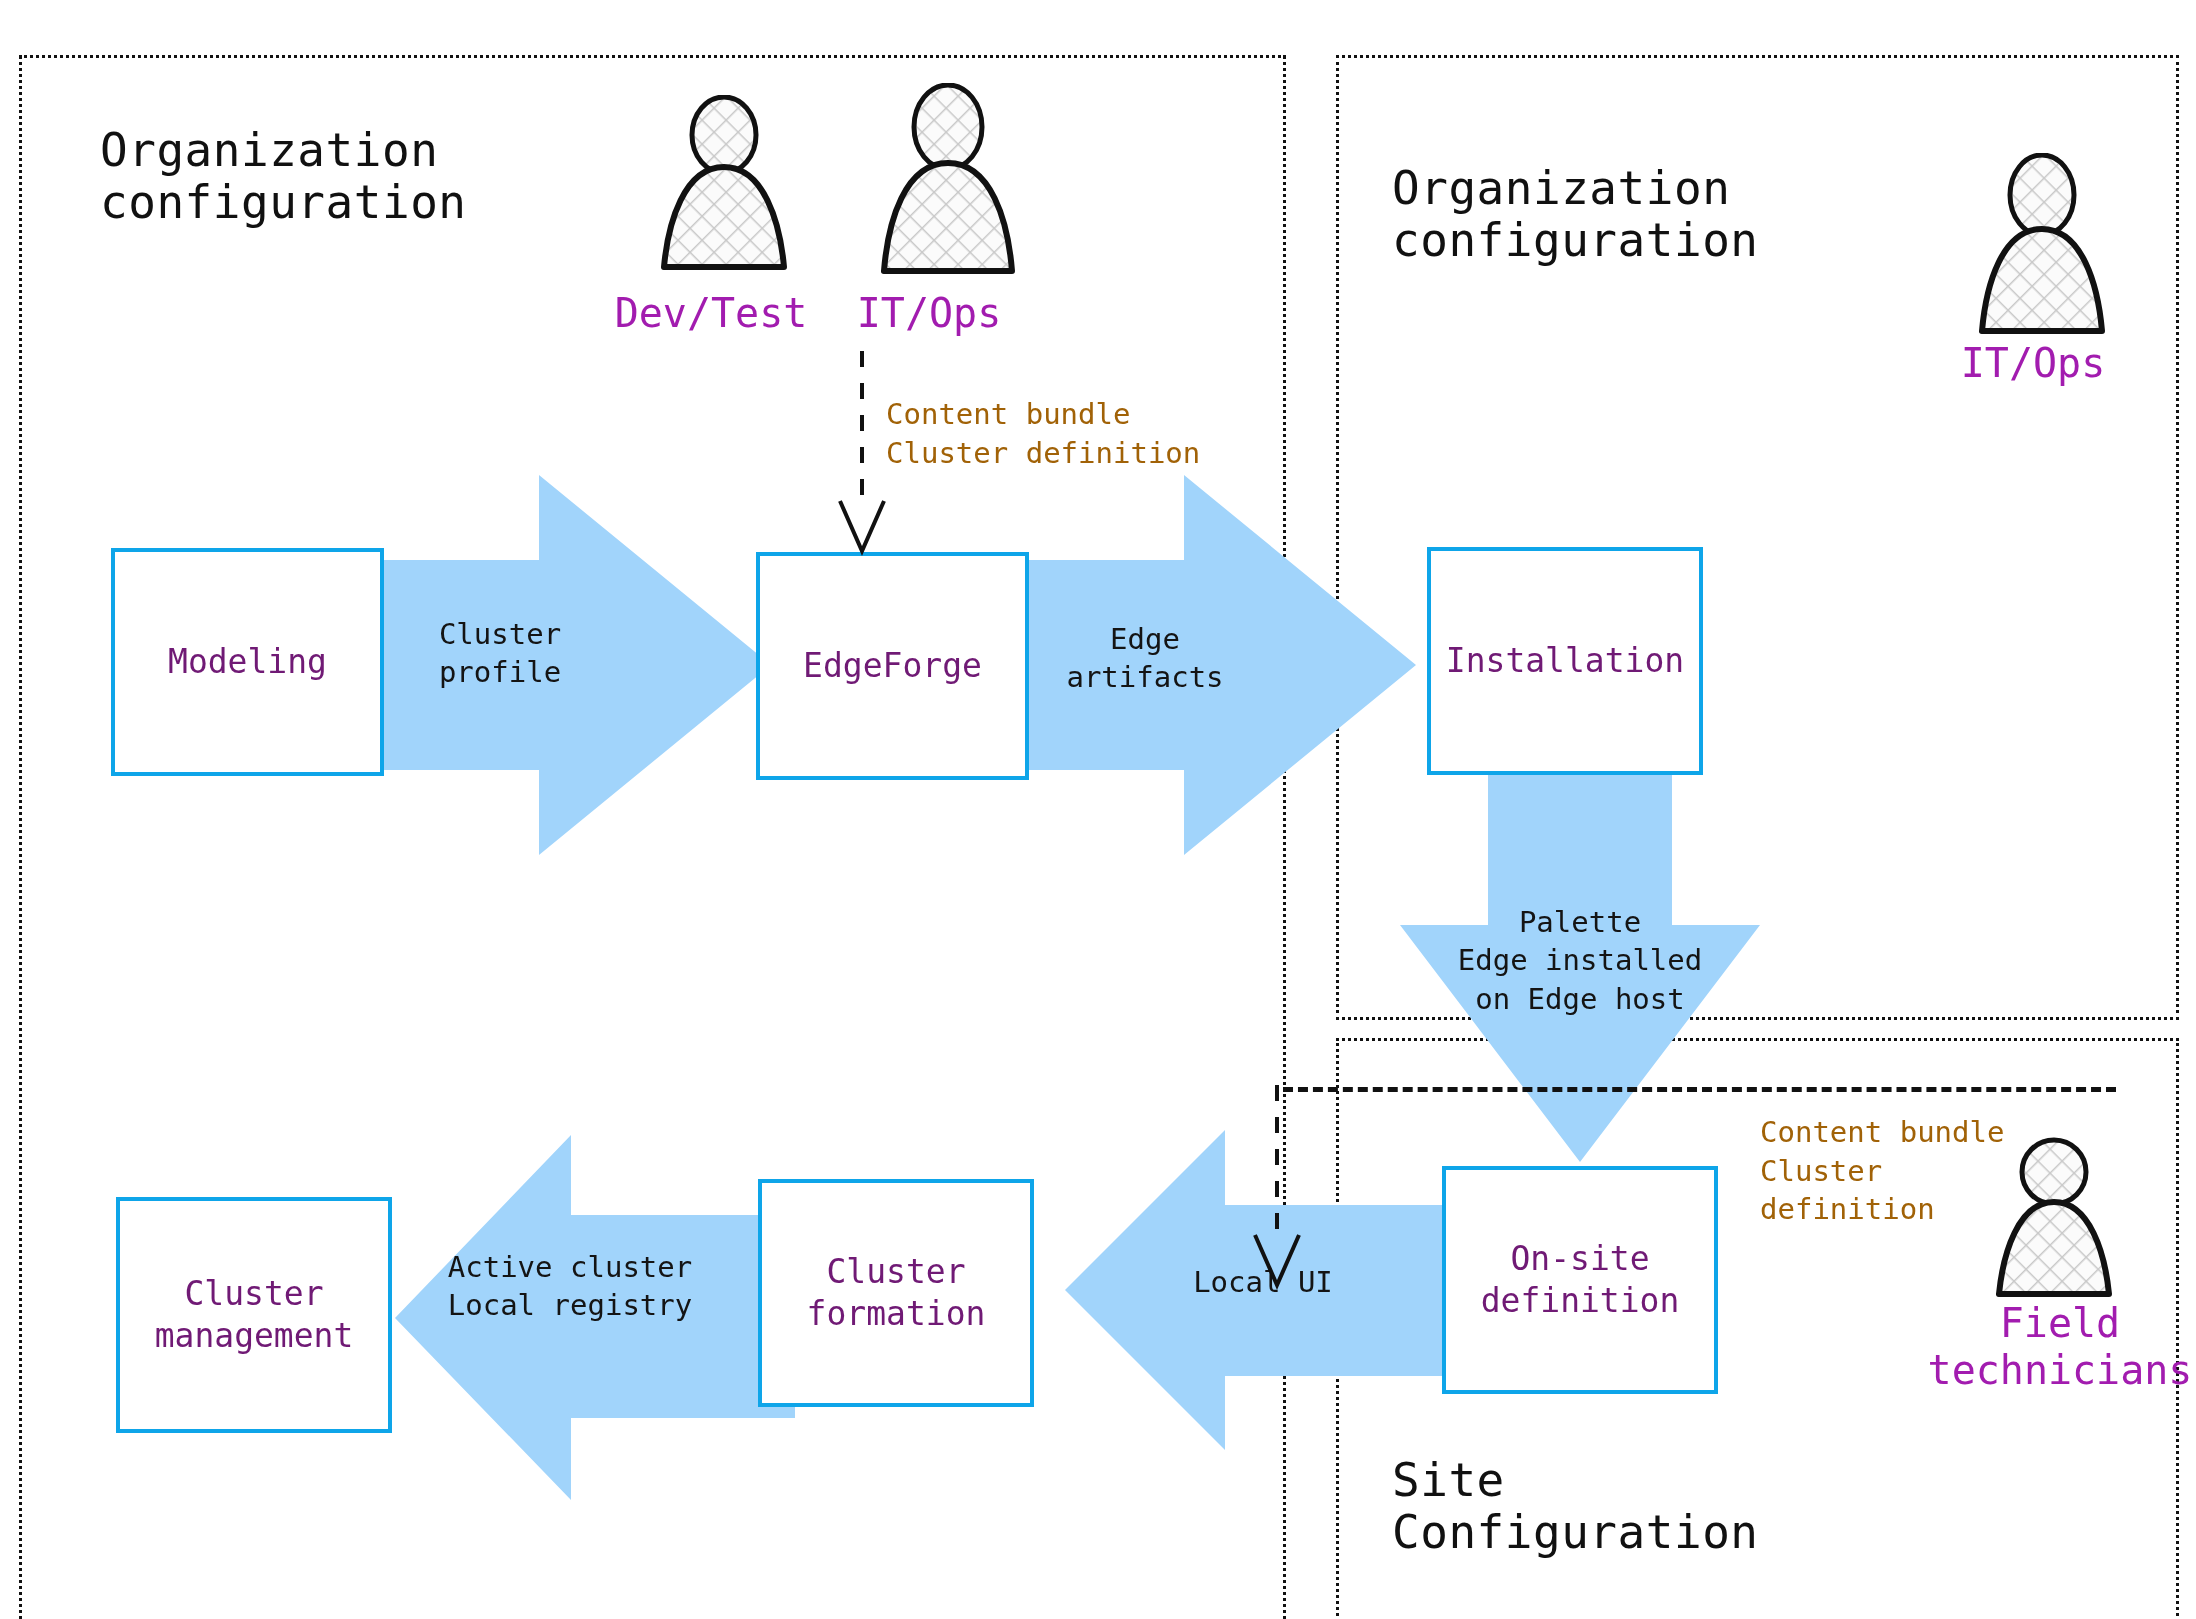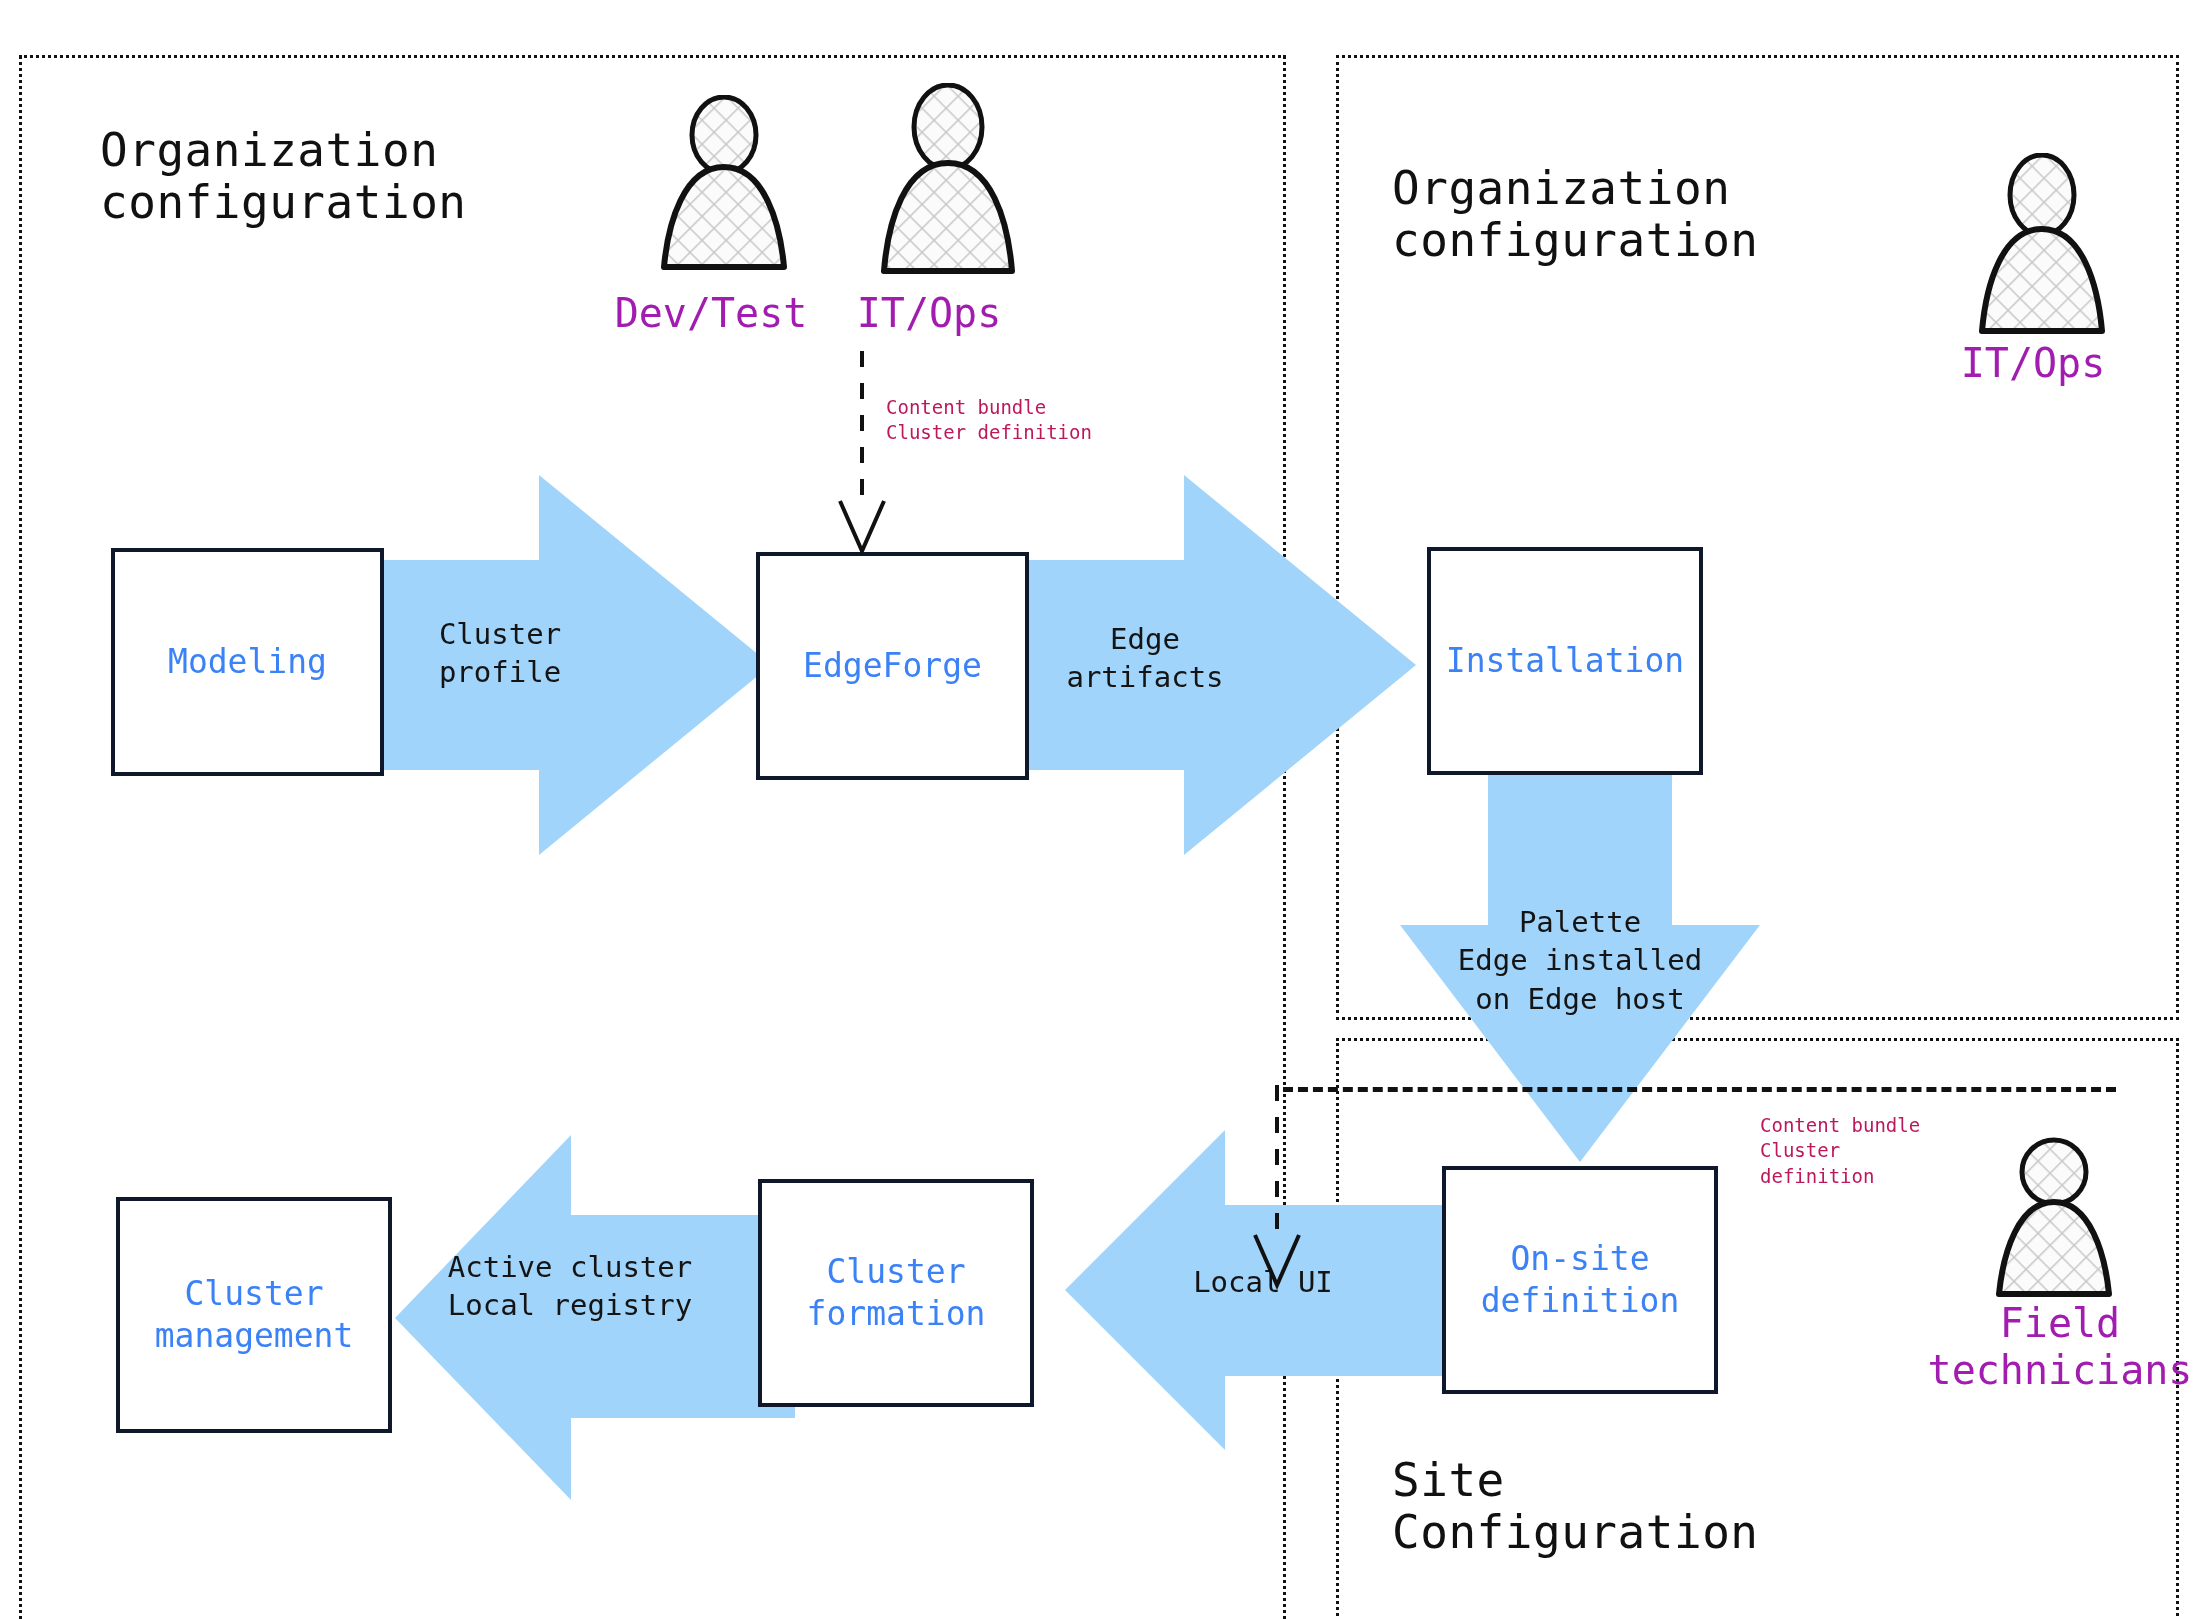--- a/index.html
+++ b/index.html
@@ -35,31 +35,31 @@
     color:#111;
   }
   #title-org-left{ left:100px; top:90px; }
   #title-org-right{ left:1392px; top:128px; }
   #title-site{ left:1392px; top:1420px; }
 
   
   .pbox{
     position:absolute;
     background:#ffffff;
-    border:4px solid #0f172a;
+    border:4px solid #0ea5e9;
     box-sizing:border-box;
     display:flex;
     align-items:center;
     justify-content:center;
     text-align:center;
     font-size:33px;
     line-height:1.28;
     white-space:pre-line;
     z-index:6;
-    color:#3b82f6;
+    color:#701a75;
   }
   #box-modeling{ left:111px; top:513px; width:273px; height:228px; }
   #box-edgeforge{ left:756px; top:517px; width:273px; height:228px; }
   #box-installation{ left:1427px; top:512px; width:276px; height:228px; }
   #box-cluster-mgmt{ left:116px; top:1162px; width:276px; height:236px; }
   #box-cluster-form{ left:758px; top:1144px; width:276px; height:228px; }
   #box-onsite{ left:1442px; top:1131px; width:276px; height:228px; }
 
   
   .arrowsvg{ position:absolute; z-index:2; overflow:visible; }
@@ -76,24 +76,24 @@
     pointer-events:none;
   }
 
   
   .dashline{ position:absolute; z-index:7; overflow:visible; }
   .dashline path,.dashline line{ fill:none; stroke:#111; stroke-width:4; }
 
   .annot{
     position:absolute;
     z-index:8;
-    font-size:19px;
+    font-size:29px;
     line-height:1.33;
     white-space:pre-line;
-    color:#be185d;
+    color:#a16207;
   }
   #annot-top{ left:886px; top:360px; }
   #annot-site{ left:1760px; top:1078px; }
 
   
   #site-rule{
     position:absolute;
     left:1283px; top:1052px; width:833px; height:0;
     border-top:5px dashed #111;
     z-index:7;

